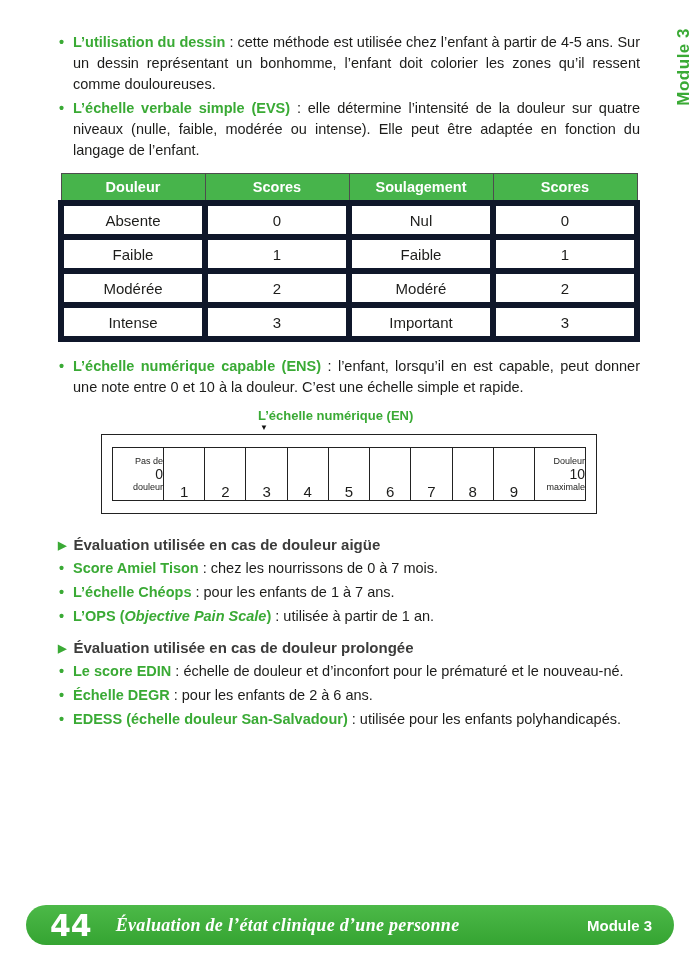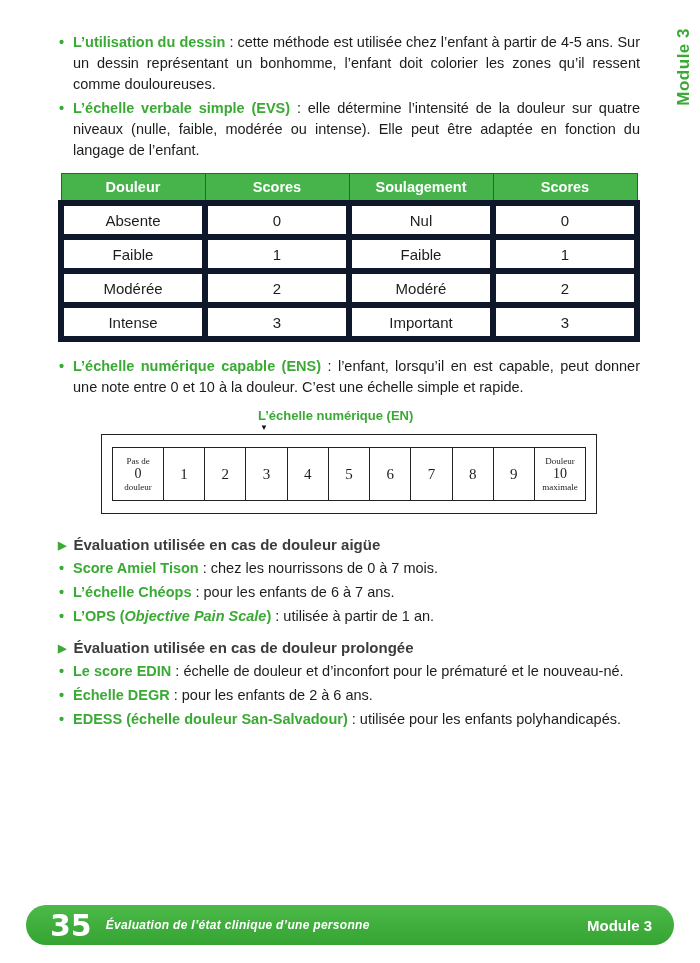--- a/index.html
+++ b/index.html
@@ -64,22 +64,22 @@
     margin:1px 0 2px 202px;font-size:8px;line-height:8px;color:#111;
   }
   .scale-outer{
     width:474px;margin:2px auto 0;
     border:1px solid #222;padding:12px 10px;
   }
   .scale-row{display:flex;}
   .scale-cell{
     border:1px solid #222;margin-left:-1px;
     height:52px;flex:1;
-    display:flex;align-items:center;justify-content:center;
-    font-size:15px;color:var(--ink);background:#fff;font-family:Liberation Serif, serif;
+    display:flex;align-items:flex-end;justify-content:center;
+    font-size:15px;color:var(--ink);background:#fff;
   }
   .scale-cell:first-child{margin-left:0;}
   .scale-end{
     flex:0 0 50px;flex-direction:column;
   }
   .s-small{font-size:9px;line-height:10px;text-align:center;}
   .s-num{font-size:14px;line-height:16px;text-align:center;}
 
   
   .section{margin-top:22px;}
@@ -99,22 +99,23 @@
     position:absolute;left:26px;right:26px;bottom:18px;height:40px;
     border-radius:20px;
     background:linear-gradient(#4cb948,#35a432);
     display:flex;align-items:center;color:#fff;
   }
   .page-num{
     font-size:30px;font-weight:bold;margin-left:24px;
     font-family:"DejaVu Sans", sans-serif;
   }
   .footer-title{
-    margin-left:14px;font-size:12px;font-weight:bold;font-style:italic;
+    margin-left:24px;font-size:18px;font-weight:bold;font-style:italic;
     letter-spacing:.3px;
+    font-family:Liberation Serif, serif;
   }
   .footer-module{
     margin-left:auto;margin-right:22px;font-size:15px;font-weight:bold;
   }
 </style>
 </head>
 <body>
 
 <div class="page">
 
@@ -194,37 +195,37 @@
           </div>
         </div>
     </div>
 
     <div class="section">
       <div class="section-heading">
         <span class="tri">▶</span><span>Évaluation utilisée en cas de douleur aigüe</span>
       </div>
       <div class="bullets">
           <div class="bullet-item"><span class="dot">•</span><span class="lead">Score Amiel Tison</span><span class="rest"> : chez les nourrissons de 0 à 7 mois.</span></div>
-          <div class="bullet-item"><span class="dot">•</span><span class="lead">L’échelle Chéops</span><span class="rest"> : pour les enfants de 6 à 7 ans.</span></div>
+          <div class="bullet-item"><span class="dot">•</span><span class="lead">L’échelle Chéops</span><span class="rest"> : pour les enfants de 1 à 7 ans.</span></div>
           <div class="bullet-item"><span class="dot">•</span><span class="lead">L’OPS (</span><em class="lead">Objective Pain Scale</em><span class="lead">)</span><span class="rest"> : utilisée à partir de 1 an.</span></div>
         </div>
     </div>
 
     <div class="section">
       <div class="section-heading">
         <span class="tri">▶</span><span>Évaluation utilisée en cas de douleur prolongée</span>
       </div>
       <div class="bullets">
           <div class="bullet-item"><span class="dot">•</span><span class="lead">Le score EDIN</span><span class="rest"> : échelle de douleur et d’inconfort pour le prématuré et le nouveau-né.</span></div>
           <div class="bullet-item"><span class="dot">•</span><span class="lead">Échelle DEGR</span><span class="rest"> : pour les enfants de 2 à 6 ans.</span></div>
           <div class="bullet-item"><span class="dot">•</span><span class="lead">EDESS (échelle douleur San-Salvadour)</span><span class="rest"> : utilisée pour les enfants polyhandicapés.</span></div>
         </div>
     </div>
 
   </div>
 
   <div class="footer">
-    <span class="page-num">35</span>
+    <span class="page-num">44</span>
     <span class="footer-title">Évaluation de l’état clinique d’une personne</span>
     <span class="footer-module">Module 3</span>
   </div>
 
 </div>
 
 </body></html>

